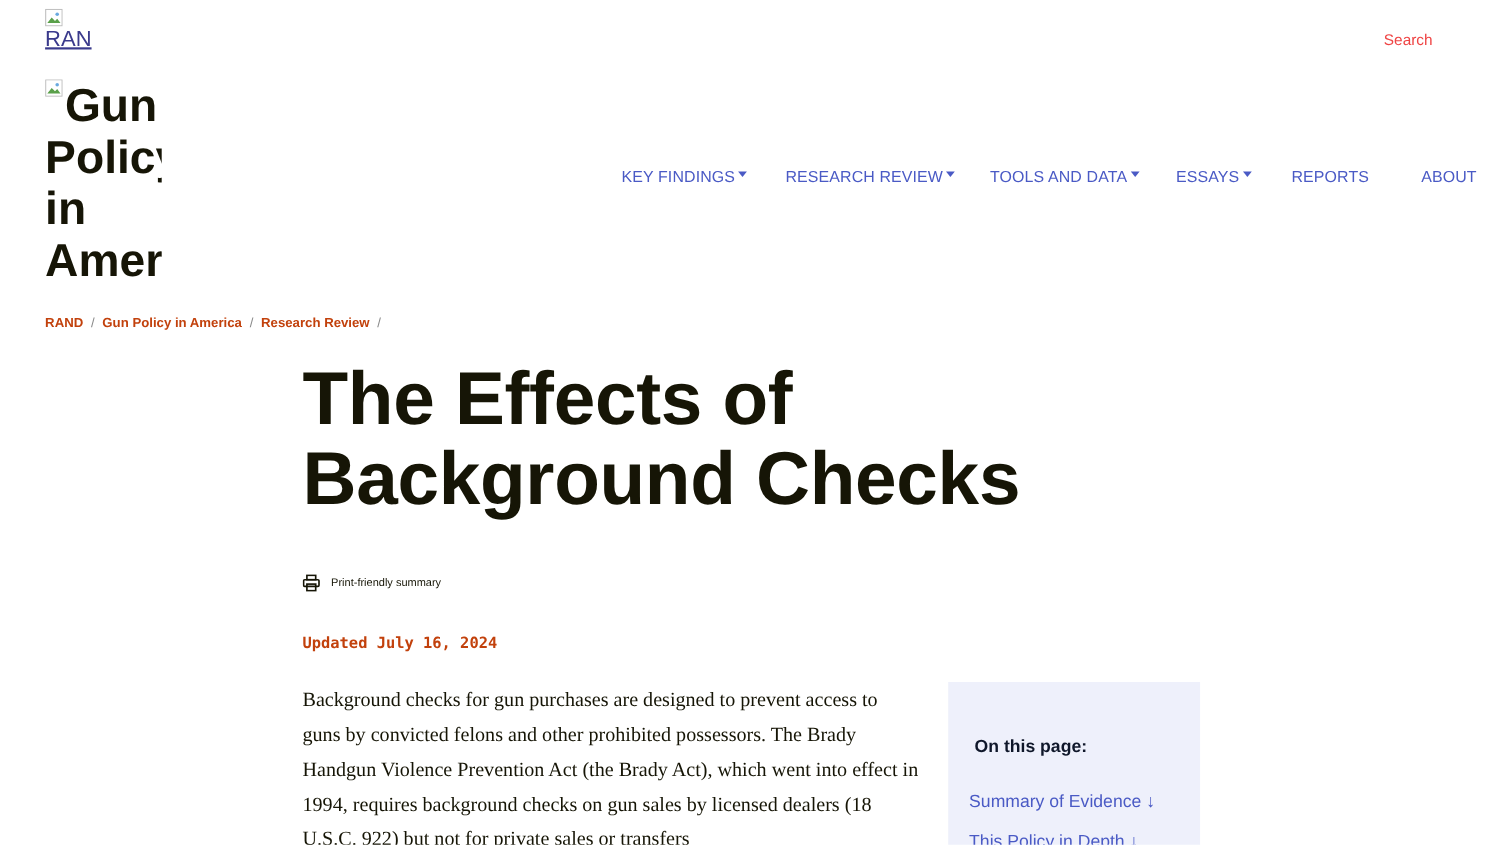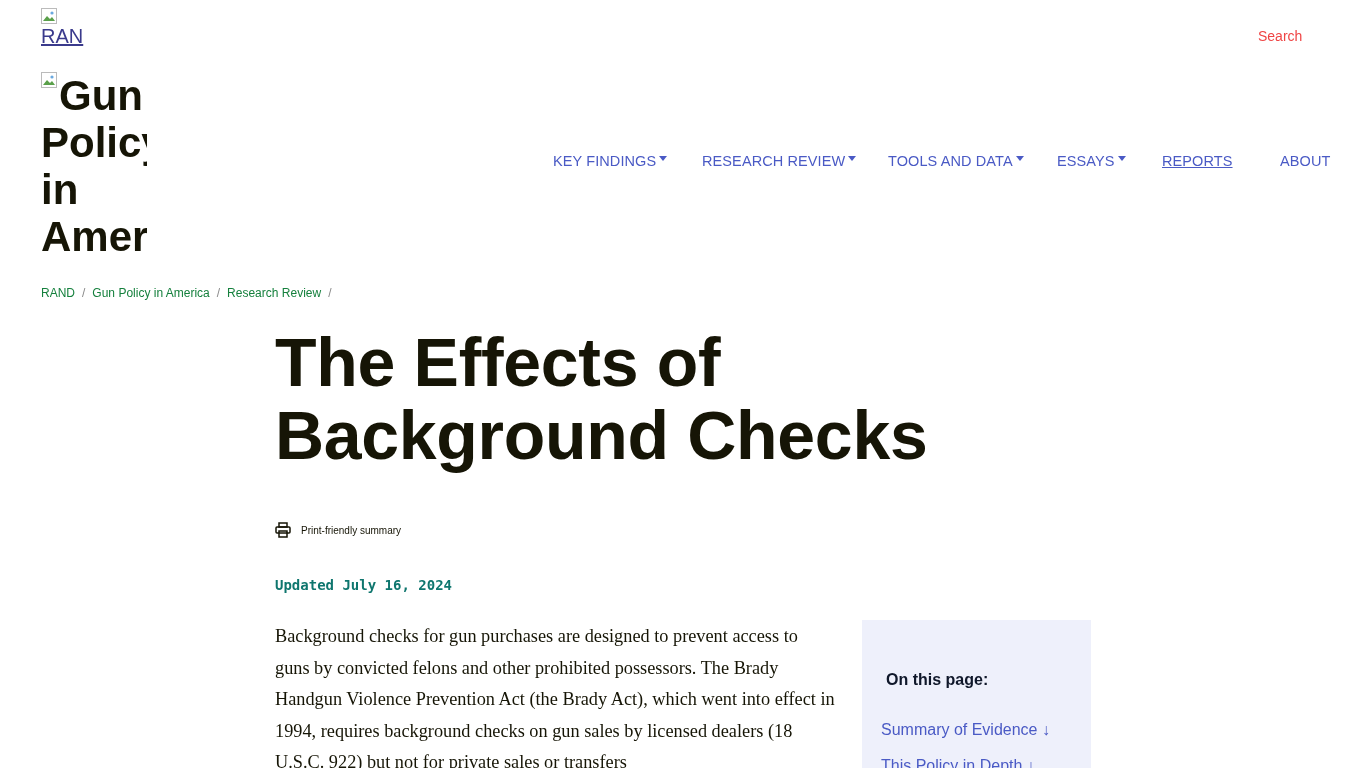--- a/index.html
+++ b/index.html
@@ -5,30 +5,30 @@
   html, body { margin:0; padding:0; background:#fff; }
   body { width:1366px; height:768px; overflow:hidden; position:relative; font-family:"Liberation Sans", sans-serif; color:#161506; }
   .abs { position:absolute; }
   .broken-img { display:inline-block; width:16px; height:16px; position:relative; vertical-align:top; }
   .broken-img svg { display:block; }
   .rand-logo { left:41px; top:8px; width:60px; line-height:20px; }
   .rand-logo .alt { display:block; color:#3a3a8c; font-size:20px; text-decoration:underline; margin-top:-2px; }
   .site-logo { left:41px; top:72px; width:106px; height:190px; overflow:hidden; font-weight:bold; font-size:42px; line-height:47px; color:#161506; white-space:normal; }
   .site-logo .broken-img { float:left; margin-right:2px; margin-top:0; }
   .search { left:1258px; top:28px; font-size:14px; color:#ef4444; }
-  .nav { top:153px; left:4px; width:1116px; height:20px; }
+  .nav { top:153px; left:16px; width:1116px; height:20px; }
   .nav-item { position:absolute; top:0; font-size:14.5px; color:#4a5ac5; letter-spacing:0.1px; white-space:nowrap; cursor:pointer; }
   .nav-item .caret { display:inline-block; width:0; height:0; border-left:4px solid transparent; border-right:4px solid transparent; border-top:5px solid #4a5ac5; vertical-align:top; margin-top:3px; margin-left:3px; }
   .breadcrumb { left:41px; top:286px; font-size:12px; color:#3b3b3b; }
-  .breadcrumb a { color:#15803d; text-decoration:none; }
+  .breadcrumb a { color:#c2410c; text-decoration:none;font-weight:bold; }
   .breadcrumb .sep { color:#8a8a8a; margin:0 7px; }
   .title { left:275px; top:326px; width:700px; font-size:68px; line-height:73px; font-weight:bold; margin:0; color:#161506; letter-spacing:-0.3px; }
   .print { left:275px; top:522px; font-size:10px; color:#161506; display:flex; align-items:center; }
   .print svg { margin-right:10px; }
-  .updated { left:275px; top:577px; font-family:"DejaVu Sans Mono", monospace; font-weight:bold; font-size:14px; color:#0f766e; }
+  .updated { left:275px; top:577px; font-family:"DejaVu Sans Mono", monospace; font-weight:bold; font-size:14px; color:#c2410c; }
   .body-text { left:275px; top:621px; width:560px; font-family:"Liberation Serif", serif; font-size:18.3px; line-height:31.5px; color:#161506; margin:0; }
   .toc { left:862px; top:620px; width:229px; height:160px; background:#eef0fb; }
   .toc h4 { position:absolute; left:24px; top:51px; margin:0; font-size:16px; font-weight:bold; color:#0f172a; }
   .toc a { position:absolute; left:19px; font-size:16px; color:#4a5ac5; text-decoration:none; white-space:nowrap; }
 </style>
 </head>
 <body>
 
 <a class="abs rand-logo">
   <span class="broken-img">
@@ -51,21 +51,21 @@
   </span><span>Gun Policy in America</span>
 </a>
 
 <a class="abs search">Search</a>
 
 <nav class="abs nav">
   <a class="nav-item" style="left:549px;"><span>KEY FINDINGS</span><span class="caret"></span></a>
   <a class="nav-item" style="left:698px;"><span>RESEARCH REVIEW</span><span class="caret"></span></a>
   <a class="nav-item" style="left:884px;"><span>TOOLS AND DATA</span><span class="caret"></span></a>
   <a class="nav-item" style="left:1053px;"><span>ESSAYS</span><span class="caret"></span></a>
-  <a class="nav-item" style="left:1158px;text-decoration:underline;"><span>REPORTS</span></a>
+  <a class="nav-item" style="left:1158px;"><span>REPORTS</span></a>
   <a class="nav-item" style="left:1276px;"><span>ABOUT</span></a>
 </nav>
 
 <div class="abs breadcrumb">
   <a>RAND</a><span class="sep">/</span><a>Gun Policy in America</a><span class="sep">/</span><a>Research Review</a><span class="sep">/</span>
 </div>
 
 <h1 class="abs title">The Effects of Background Checks</h1>
 
 <a class="abs print">

